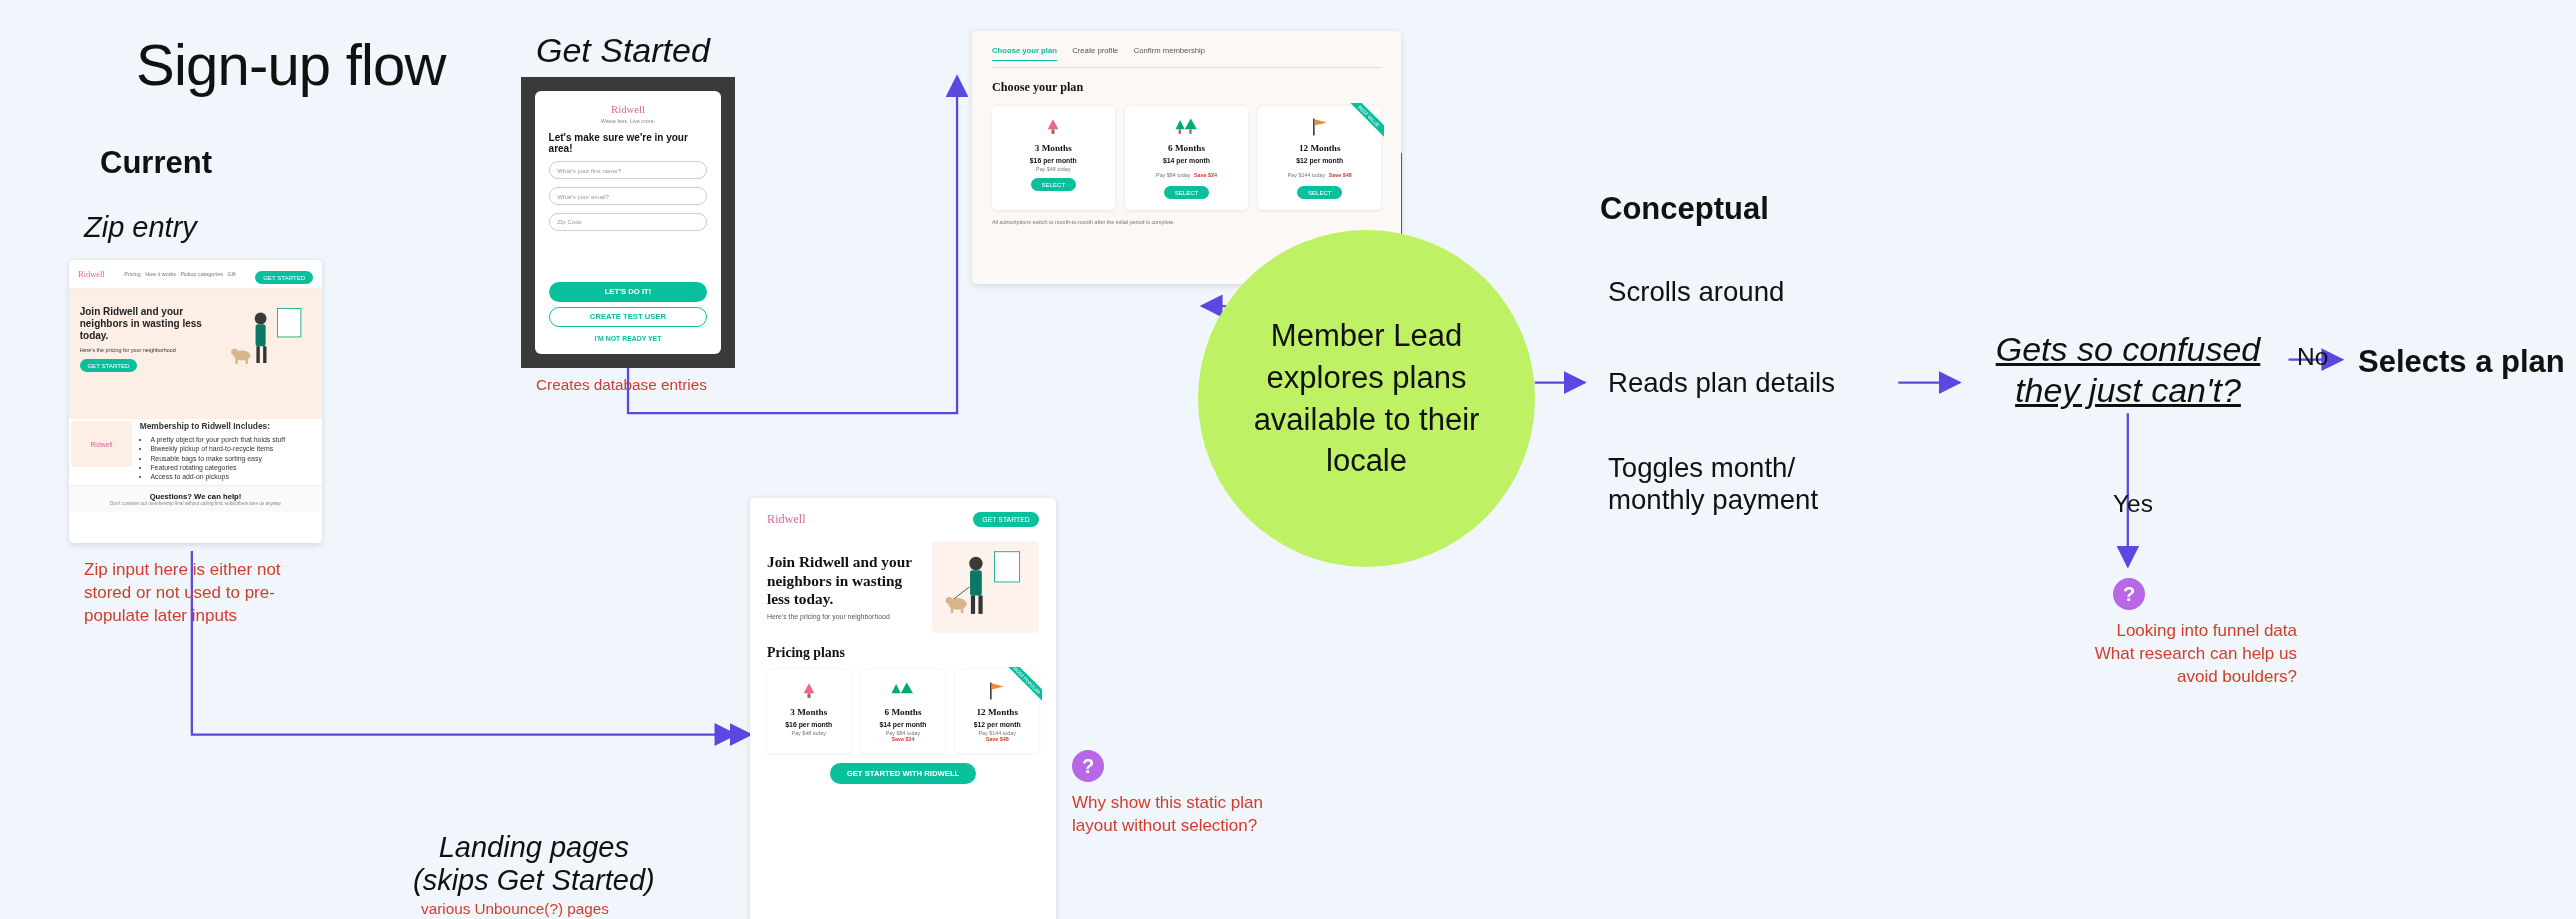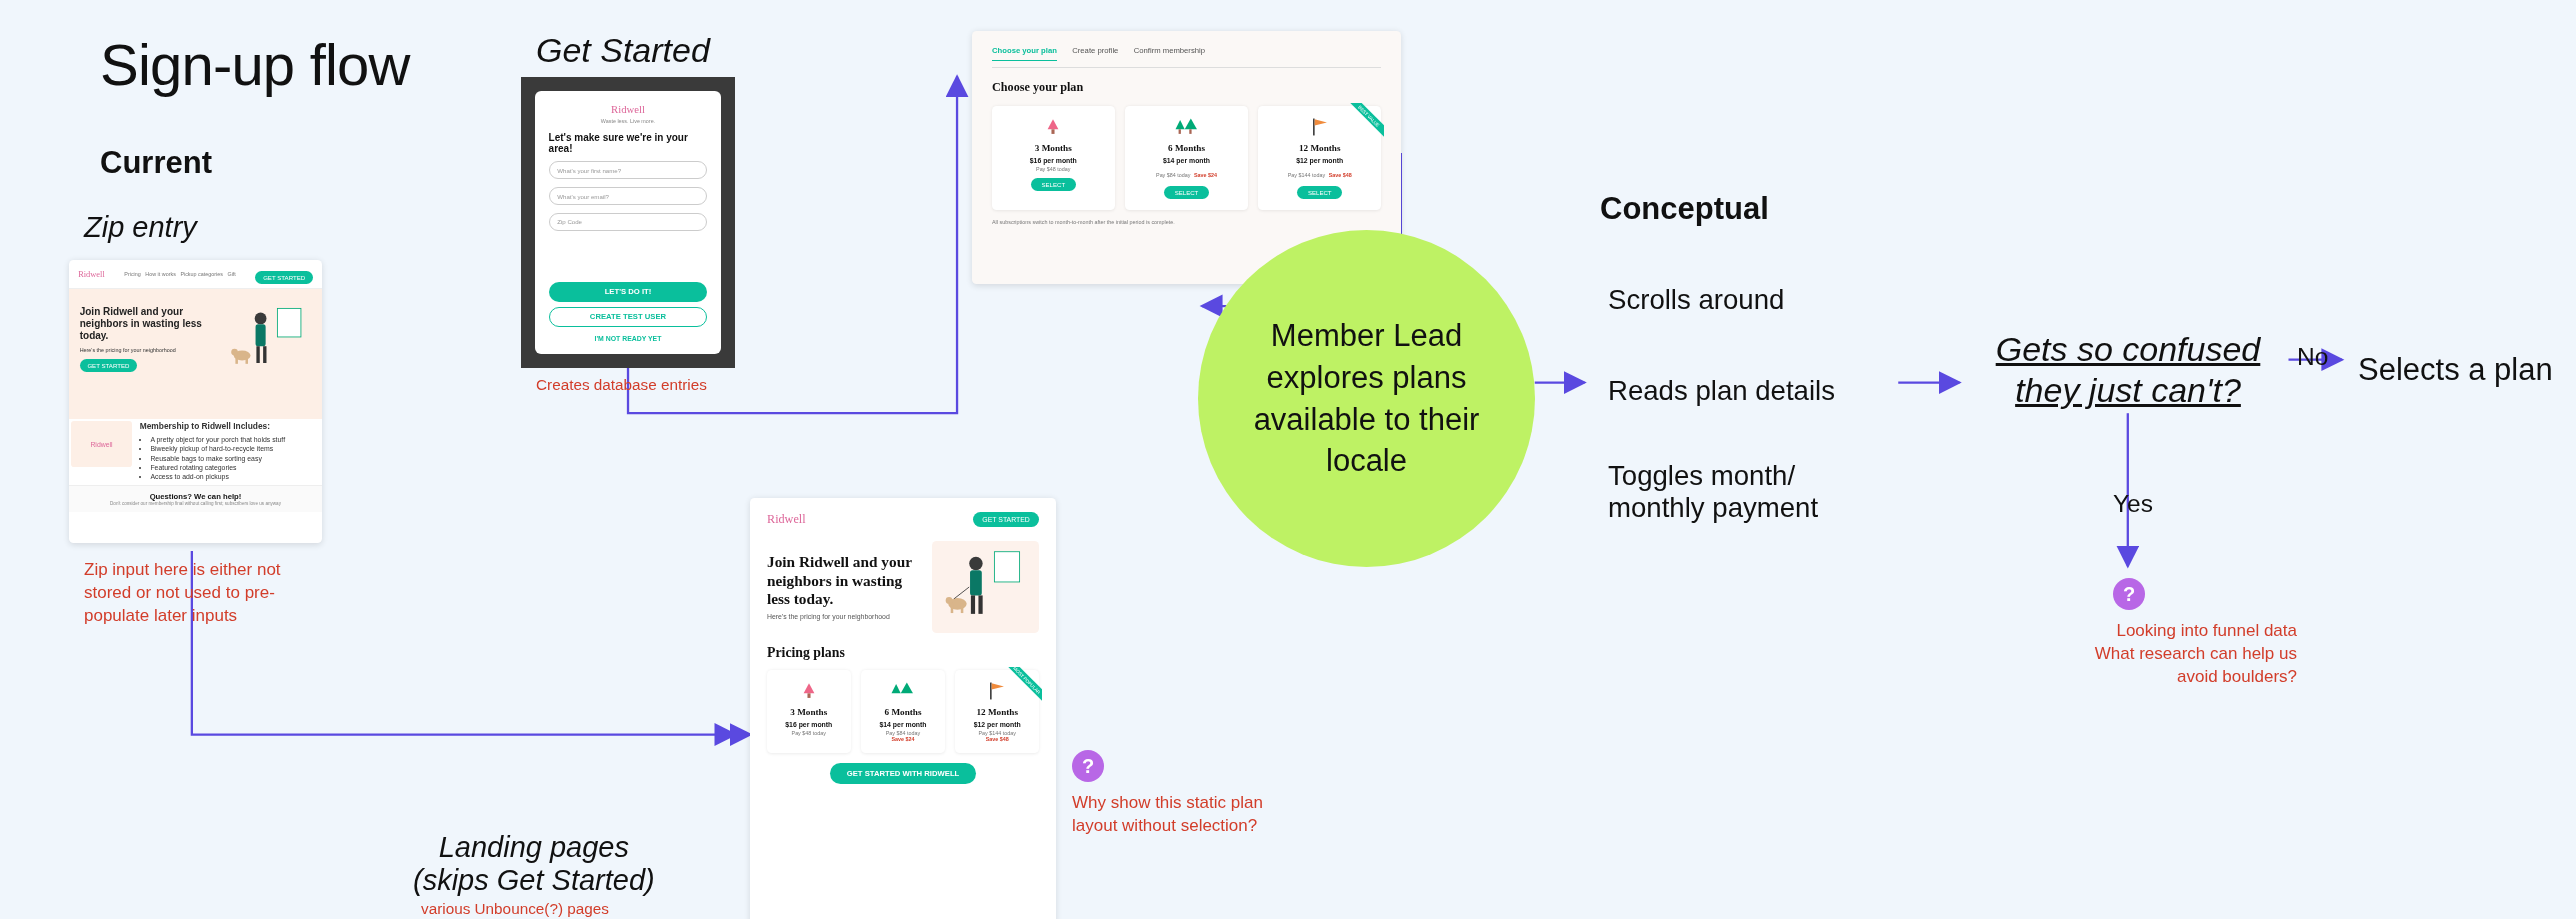--- a/index.html
+++ b/index.html
@@ -6,27 +6,27 @@
   body {
     background: #f0f6fc;
     font-family: "Avenir Next", "Segoe UI", Arial, sans-serif;
     color: #111;
     width: 2576px;
     height: 919px;
     position: relative;
     overflow: hidden;
   }
   .abs { position: absolute; }
-  .title { font-size: 58px; font-weight: 500; letter-spacing: -0.8px; }
+  .title { font-size: 58px; font-weight: 500; letter-spacing: -0.8px; margin-left: 36px; }
   .section { font-size: 31px; font-weight: 700; }
   .label-it { font-size: 29px; font-style: italic; font-weight: 500; }
   .big-it  { font-size: 34px; font-style: italic; font-weight: 500; }
   .red-note { color: #d23d2a; font-size: 17px; line-height: 1.35; max-width: 230px; }
   .red-note-sm { color: #d23d2a; font-size: 15.3px; line-height: 1.35; }
-  .flow-text { font-size: 27.6px; font-weight: 400; margin-top: 8px; }
+  .flow-text { font-size: 27.6px; font-weight: 400; }
   .flow-text-small { font-size: 24.5px; font-weight: 400; text-align:center; }
 
   
   .mock { background:#fff; border-radius:4.6px; box-shadow:0 1.5px 6.1px rgba(0,0,0,.12); overflow:hidden; }
 
   
   .zip-mock { width:253px; height:283px; }
   .zip-hero { height:130px; background:linear-gradient(180deg,#fdefe6 0,#fdefe6 100%); padding:10.7px; display:flex; }
   .zip-hero-left { flex:1; font-size:7.7px; color:#333; }
   .zip-hero-left b { display:block; font-size:10px; margin:6.1px 0 4.6px; color:#222; line-height:1.2;}
@@ -338,18 +338,18 @@
 
 <div class="abs flow-text" style="left:1608px; top:276px;">Scrolls around</div>
 <div class="abs flow-text" style="left:1608px; top:367px;">Reads plan details</div>
 <div class="abs flow-text" style="left:1608px; top:452px; white-space:pre;">Toggles month/
 monthly payment</div>
 
 <div class="abs big-it" style="left:1975px; top:329px; width:306px; text-align:center; line-height:1.2;text-decoration:underline;">Gets so confused they just can't?</div>
 <div class="abs flow-text-small" style="left:2297px; top:343px;">No</div>
 <div class="abs flow-text-small" style="left:2113px; top:490px;">Yes</div>
 
-<div class="abs flow-text" style="left:2358px; top:344px; font-size:31px;">Selects a plan</div>
+<div class="abs flow-text" style="left:2358px; top:344px; font-size:31px;font-weight:bold;">Selects a plan</div>
 
 <div class="abs qmark" style="left:2113px; top:578px;">?</div>
 <div class="abs red-note" style="left:2052px; top:620px; max-width:245px; text-align:right; white-space:pre-line;">Looking into funnel data
 What research can help us avoid boulders?</div>
 
 
 </body></html>

